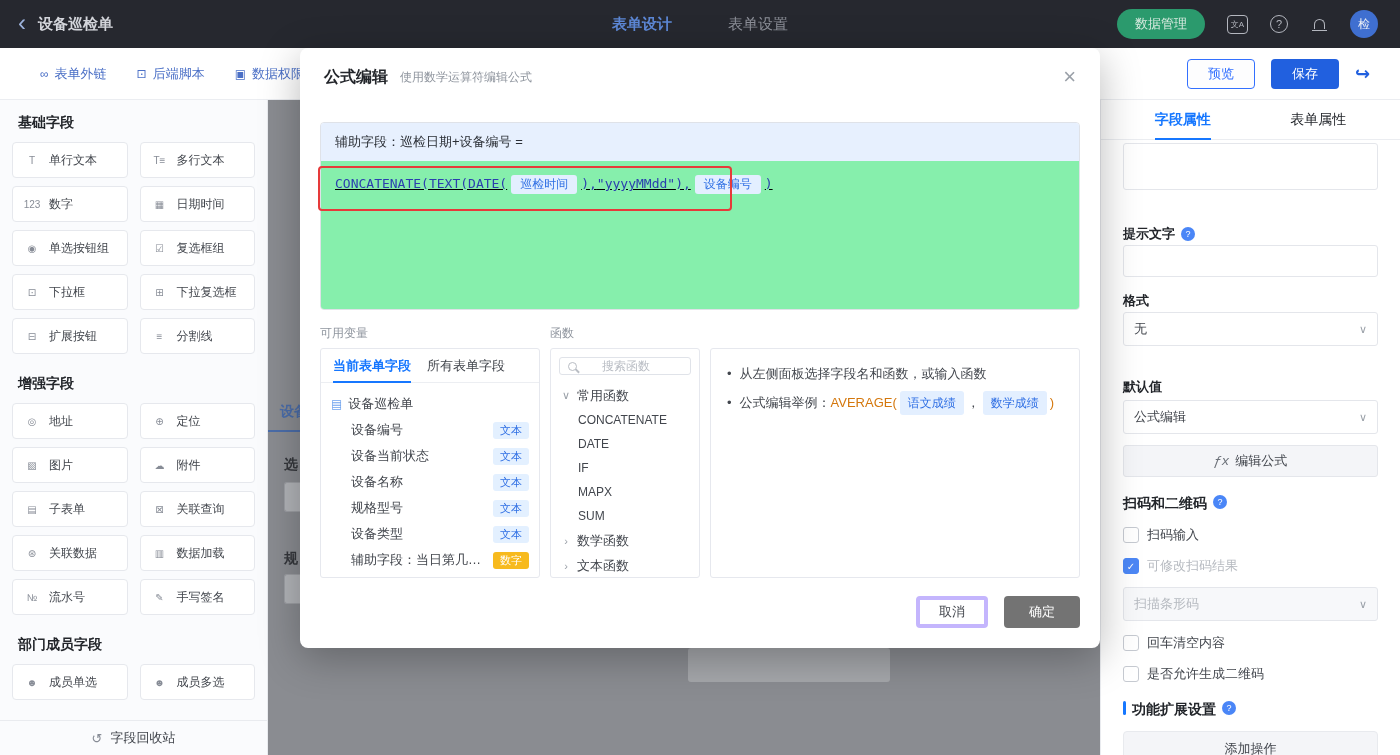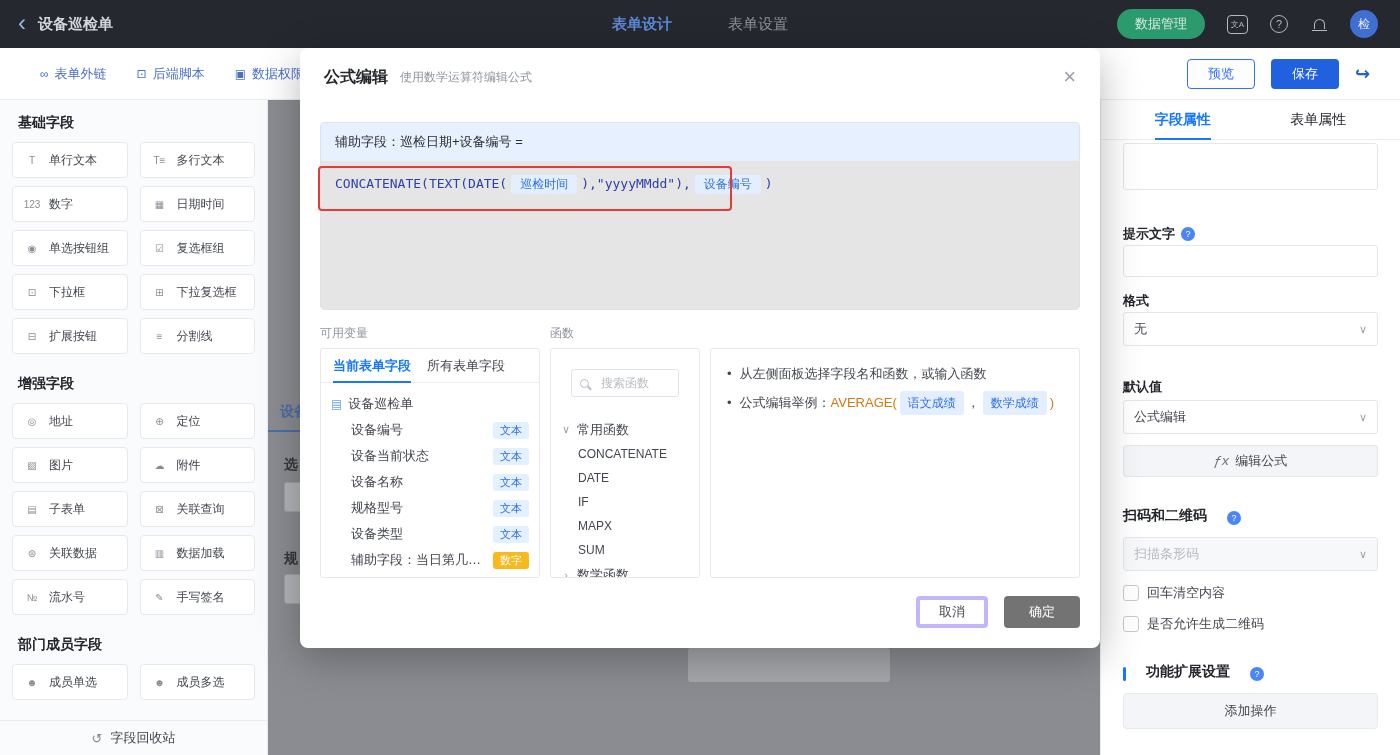--- a/index.html
+++ b/index.html
@@ -63,60 +63,60 @@
   .pr-label { margin-top:15px; font-size:13px; font-weight:600; color:#23262b; display:flex; align-items:center; gap:6px; height:18px; }
   .pr-input { height:32px; border:1px solid #e4e6eb; border-radius:3px; margin-top:2px; cursor:text; }
   .pr-select { height:34px; border:1px solid #e4e6eb; border-radius:3px; margin-top:3px; display:flex; align-items:center; justify-content:space-between; padding:0 10px; font-size:13px; color:#42464d; cursor:pointer; }
   .pr-select .chev { color:#9aa0a8; font-size:11px; }
   .pr-select.disabled { background:#f7f8fa; color:#b6bac0; }
   .m35 { margin-top:35px; } .m32 { margin-top:32px; }
   .m21 { margin-top:21px; } .m15 { margin-top:15px; } .m7 { margin-top:12px; }
   .m4 { margin-top:4px; } .m2 { margin-top:2px; }
   .fx-btn { margin-top:11px; width:100%; height:32px; background:#f4f5f8; border:1px solid #e4e6eb; border-radius:3px; font-size:13px; color:#42464d; display:flex; align-items:center; justify-content:center; gap:6px; cursor:pointer; }
   .fx-btn i { font-style:italic; font-family:Liberation Mono, monospace; color:#6b7078; }
-  .sec-label { margin-top:30px; font-size:14px; font-weight:700; color:#23262b; display:flex; align-items:flex-end; gap:20px; }
+  .sec-label { margin-top:18px; font-size:14px; font-weight:700; color:#23262b; display:flex; align-items:flex-start; gap:6px; }
   .q { width:14px; height:14px; border-radius:50%; background:#4a86f7; color:#fff; font-size:9px; font-weight:400; display:inline-flex; align-items:center; justify-content:center; flex:none; cursor:pointer; }
   .ext-bar { width:3px; height:14px; background:#1677ff; border-radius:2px; }
   .chk { display:flex; align-items:center; gap:8px; font-size:13px; color:#42464d; margin-top:13px; cursor:pointer; }
   .cbox { width:16px; height:16px; border:1px solid #c6cad1; border-radius:3px; background:#fff; display:flex; align-items:center; justify-content:center; font-size:10px; color:#fff; flex:none; }
   .chk.checked .cbox { background:#4c87f5; border-color:#4c87f5; }
   .chk.disabled .lbl { color:#b6bac0; }
   .add-btn { margin-top:12px; width:100%; height:36px; background:#f4f5f8; border:1px solid #e8eaee; border-radius:4px; font-size:13px; color:#42464d; cursor:pointer; }
 
   
   .modal { position:absolute; left:300px; top:48px; width:800px; height:600px; background:#fff; border-radius:8px; box-shadow:0 10px 40px rgba(0,0,0,.28); z-index:10; }
   .m-head { height:58px; display:flex; align-items:center; padding:0 24px; }
   .m-title { font-size:16px; font-weight:700; color:#23262b; }
   .m-sub { font-size:12px; color:#8f959e; margin-left:12px; }
   .m-close { margin-left:auto; font-size:22px; color:#9aa0a8; line-height:1; cursor:pointer; }
   .m-body { padding:0 20px; }
   .f-box { margin-top:16px; border:1px solid #dfe2e8; border-radius:4px; overflow:hidden; }
   .f-head { height:38px; background:#e7f0fe; display:flex; align-items:center; padding:0 14px; font-size:13px; color:#2b2f36; }
-  .f-edit { height:148px; padding:14px; background:#e5e5e5; font-family:"DejaVu Sans Mono","Liberation Mono",monospace; font-size:13px; cursor:text; }
+  .f-edit { height:148px; padding:14px; background:#86efac; font-family:"DejaVu Sans Mono","Liberation Mono",monospace; font-size:13px; cursor:text;text-decoration:underline; }
   .seg-code, .seg-string { color:#2b3fae; }
   .seg-tag { display:inline-block; background:#e3efff; color:#2f6fe4; border-radius:3px; padding:1px 9px; margin:0 4px; font-family:"Liberation Sans","DejaVu Sans",sans-serif; font-size:12px; cursor:pointer; }
   .red-box { position:absolute; left:18px; top:118px; width:414px; height:45px; border:2px solid #e63a3a; border-radius:4px; pointer-events:none; z-index:3; }
   .p-labels { display:flex; margin-top:14px; font-size:12px; color:#8f959e; height:18px; line-height:18px; }
   .p-labels span:first-child { width:230px; }
   .panels { display:flex; gap:10px; margin-top:6px; height:230px; }
   .p-vars { width:220px; border:1px solid #e6e8ee; border-radius:3px; overflow:hidden; }
   .pv-tabs { height:34px; border-bottom:1px solid #eceef2; display:flex; gap:16px; padding:0 12px; align-items:stretch; }
   .pv-tab { font-size:13px; color:#42464d; display:flex; align-items:center; position:relative; white-space:nowrap; cursor:pointer; }
   .pv-tab.active { color:#1677ff; font-weight:600; }
   .pv-tab.active::after { content:""; position:absolute; left:0; right:0; bottom:-1px; height:2px; background:#1677ff; }
   .pv-tree { padding:8px 10px; }
   .pv-root { display:flex; align-items:center; gap:6px; font-size:13px; color:#42464d; height:26px; cursor:pointer; }
   .doc-ico { color:#6fa3ee; font-size:12px; }
   .pv-row { display:flex; align-items:center; height:26px; padding-left:20px; cursor:pointer; }
   .pv-name { flex:1; font-size:13px; color:#42464d; white-space:nowrap; overflow:hidden; text-overflow:ellipsis; margin-right:6px; }
   .badge { flex:none; font-size:11px; border-radius:3px; padding:1px 7px; }
   .badge.txt { background:#e3f0ff; color:#2f6fe4; }
   .badge.num { background:#f7ba1e; color:#fff; }
   .p-funcs { width:150px; border:1px solid #e6e8ee; border-radius:3px; overflow:hidden; }
-  .fn-search { margin:20px; height:28px; border:1px solid #e0e3e9; border-radius:3px; display:flex; align-items:center; gap:12px; padding:0 8px; cursor:text; }
+  .fn-search { margin:8px; height:18px; border:1px solid #e0e3e9; border-radius:3px; display:flex; align-items:center; gap:25px; padding:0 8px; cursor:text; }
   .mag { position:relative; width:9px; height:9px; border:1.5px solid #b9bdc4; border-radius:50%; flex:none; }
   .mag::after { content:""; position:absolute; width:5px; height:1.5px; background:#b9bdc4; transform:rotate(45deg); right:-4px; bottom:-2px; }
   .fn-ph { font-size:12px; color:#b9bdc4; }
   .fn-group { display:flex; align-items:center; gap:6px; height:25px; padding:0 10px; font-size:13px; color:#42464d; cursor:pointer; }
   .fn-chev { color:#9aa0a8; font-size:11px; width:10px; text-align:center; }
   .fn-item { height:24px; line-height:24px; padding-left:27px; font-size:12px; color:#42464d; cursor:pointer; }
   .p-tips { flex:1; border:1px solid #e6e8ee; border-radius:3px; padding:12px 16px; font-size:13px; color:#42464d; line-height:2; }
   .tip .dot { margin-right:8px; }
   .tip-fn { color:#d4770c; }
   .pill { display:inline-block; background:#e3efff; color:#2f6fe4; border-radius:3px; padding:0 8px; margin:4px 3px; font-size:12px; cursor:pointer; }
@@ -307,20 +307,30 @@
     <span class="chev">∨</span>
   </div>
   <button class="fx-btn">
     <i>ƒx</i>
     <span>编辑公式</span>
   </button>
   <div class="sec-label">
     <span>扫码和二维码</span>
     <span class="q">?</span>
   </div>
+  <div id="scan-opts1">
+      <div class="chk">
+        <span class="cbox"></span>
+        <span class="lbl">扫码输入</span>
+      </div>
+      <div class="chk checked disabled">
+        <span class="cbox">✓</span>
+        <span class="lbl">可修改扫码结果</span>
+      </div>
+    </div>
   <div class="pr-select m7 disabled">
     <span>扫描条形码</span>
     <span class="chev">∨</span>
   </div>
   <div id="scan-opts2">
       <div class="chk">
         <span class="cbox"></span>
         <span class="lbl">回车清空内容</span>
       </div>
       <div class="chk">

